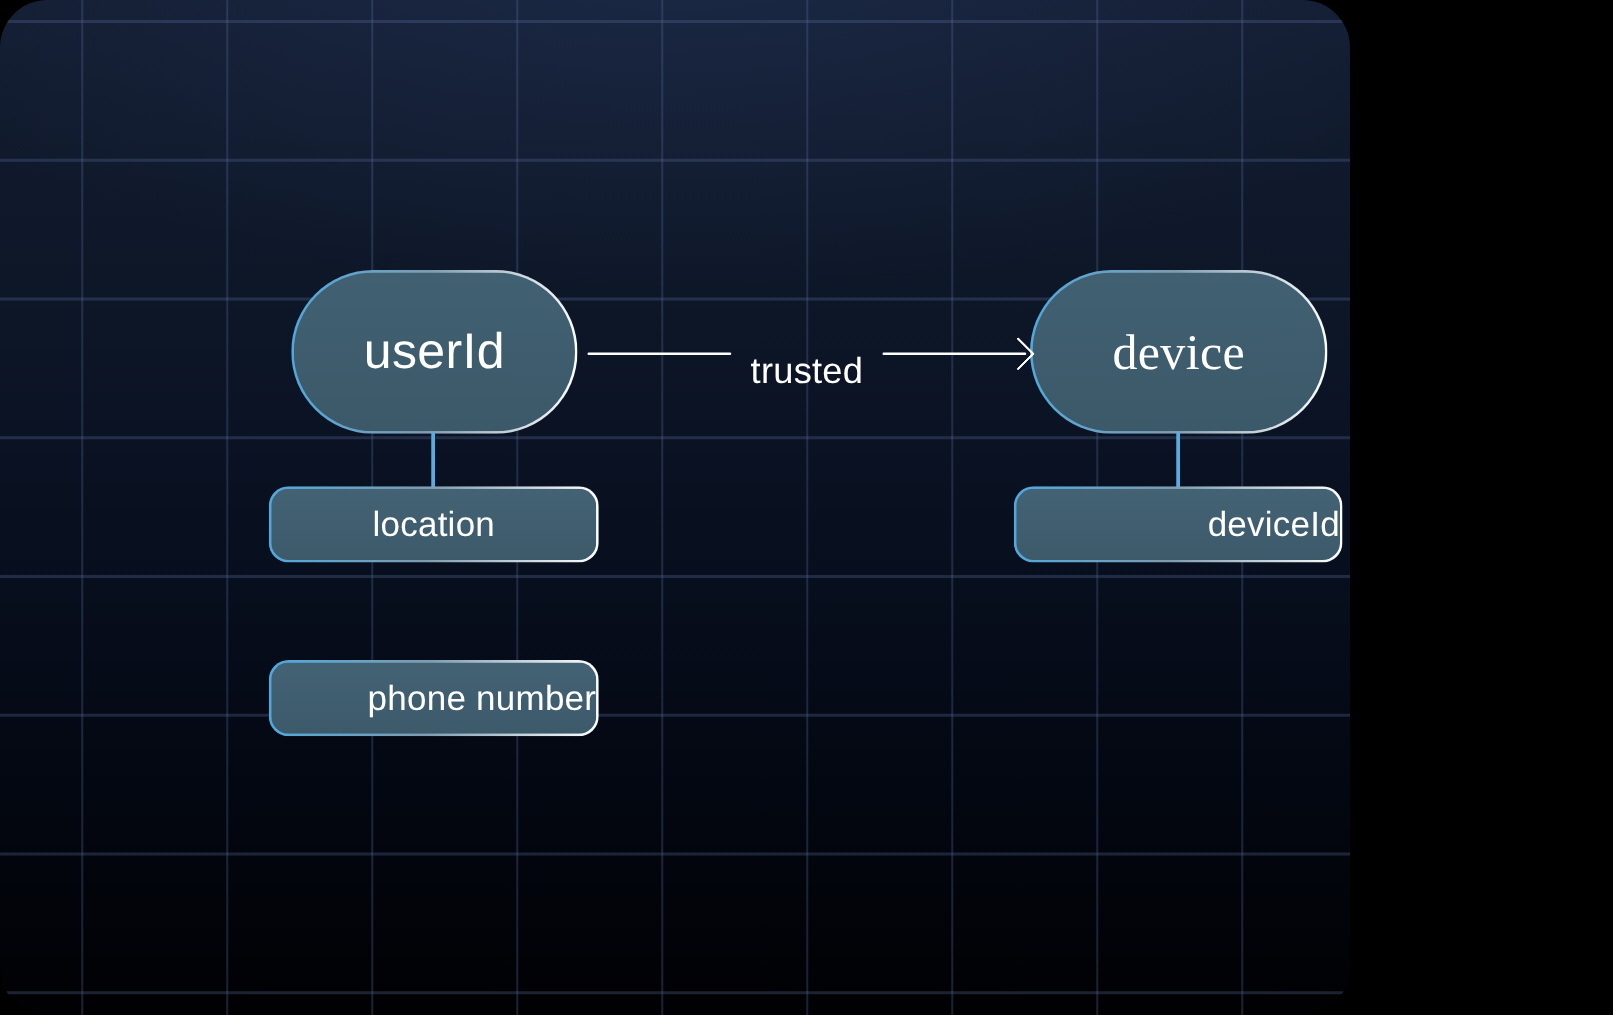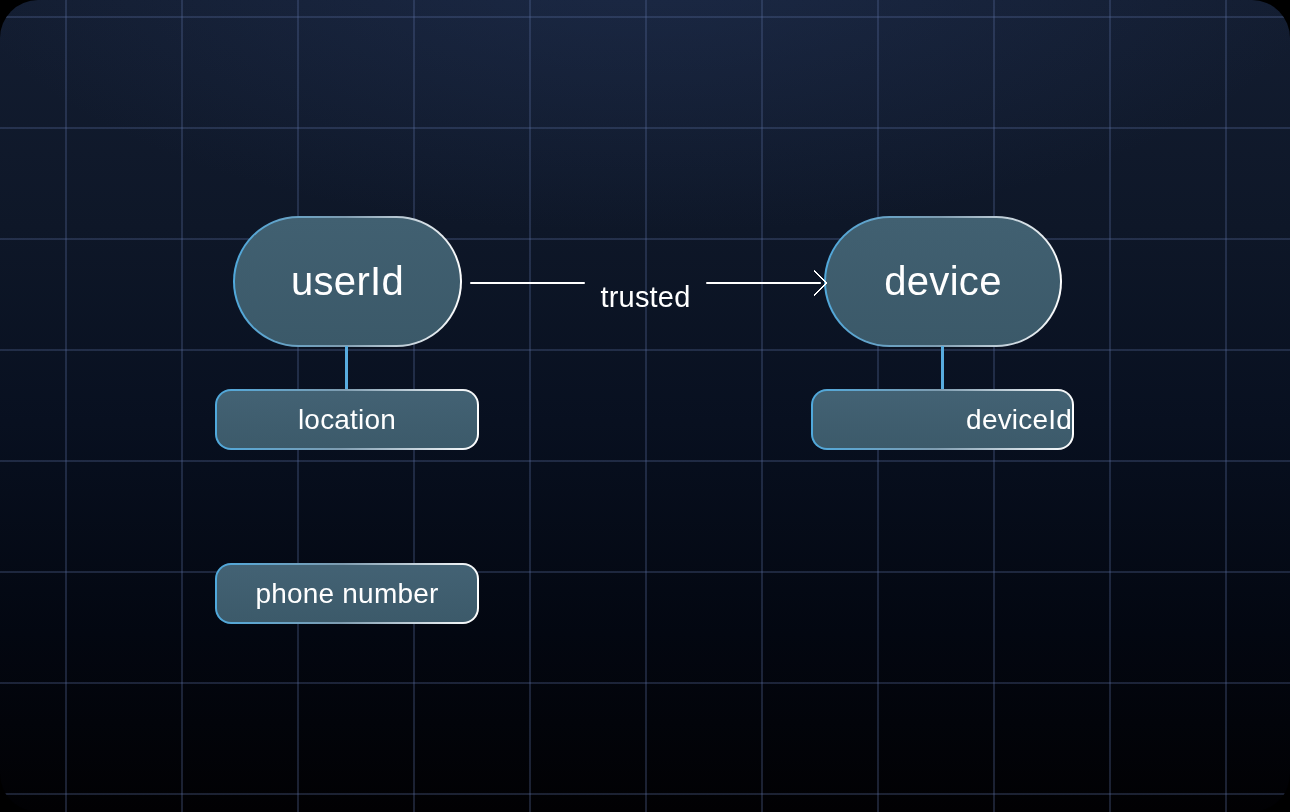--- a/index.html
+++ b/index.html
@@ -4,21 +4,21 @@
 <style>
   * { margin: 0; padding: 0; box-sizing: border-box; }
   html, body {
     width: 1290px; height: 812px;
     background: #000;
     overflow: hidden;
     font-family: "Liberation Sans", "DejaVu Sans", sans-serif;
   }
   .canvas {
     position: relative;
-    width: 1290px; height: 812px;
+    width: 1080px; height: 812px;
     border-radius: 38px;
     overflow: hidden;
     background:
       radial-gradient(1000px 420px at 50% -60px, rgba(42, 62, 105, 0.38), rgba(0,0,0,0) 70%),
       linear-gradient(180deg, #131d31 0%, #0e1728 28%, #081020 52%, #030711 78%, #010103 100%);
   }
   .grid {
     position: absolute; inset: 0;
     background-image:
       linear-gradient(to right, rgba(88, 108, 158, 0.30) 0 2px, transparent 2px),
@@ -36,21 +36,21 @@
     background:
       linear-gradient(180deg, #42627300, #00000000) padding-box,
       linear-gradient(180deg, #416071, #3b5969) padding-box,
       linear-gradient(92deg, #4fa9dd 0%, #7e9cb0 48%, #ffffff 100%) border-box;
     color: #fff;
     font-size: 40px;
     letter-spacing: 0.3px;
     cursor: default;
   }
   #node-userid { left: 233px; top: 216px; width: 229px; }
-  #node-device { left: 824px; top: 216px; width: 238px; }
+  #node-device { left: 824px; top: 216px; width: 238px; font-family: Liberation Serif, serif; }
   .connector {
     position: absolute;
     width: 3px; height: 45px; top: 346px;
     background: #58acdf;
   }
   #connector-userid { left: 345px; }
   #connector-device { left: 941px; }
   .chip {
     position: absolute;
     display: flex; align-items: center; justify-content: center;
@@ -60,21 +60,21 @@
     background:
       linear-gradient(180deg, #436274, #3c5a6a) padding-box,
       linear-gradient(92deg, #4fa9dd 0%, #7e9cb0 48%, #ffffff 100%) border-box;
     color: #fff;
     font-size: 28px;
     letter-spacing: 0.2px;
     cursor: default;
   }
   #chip-location        { left: 215px; top: 389px; width: 264px; }
   #chip-billing-zip     { left: 215px; top: 461px; width: 264px; }
-  #chip-phone-number    { left: 215px; top: 563px; width: 264px; }
+  #chip-phone-number    { left: 215px; top: 528px; width: 264px; justify-content: flex-end; }
   #chip-device-id       { left: 811px; top: 389px; width: 263px; justify-content: flex-end; }
   .edge {
     position: absolute;
     left: 470px; top: 262px; width: 351px; height: 42px;
     display: flex; align-items: center; gap: 15px;
   }
   .edge-line {
     flex: 1; height: 2.5px;
     background: #fff;
     border-radius: 2px;

